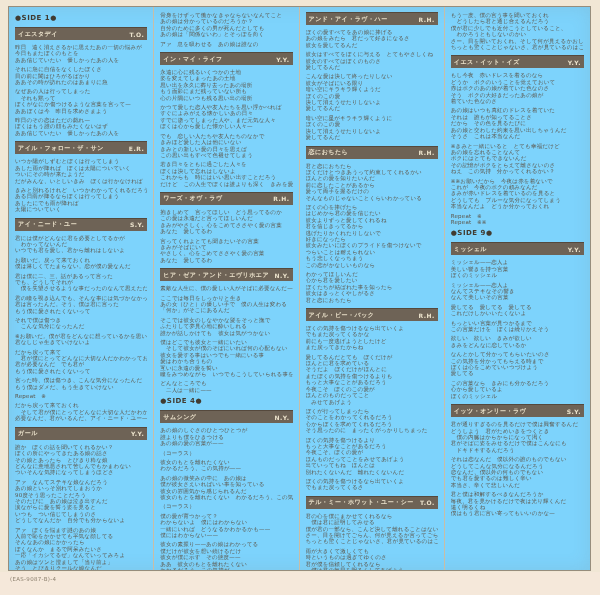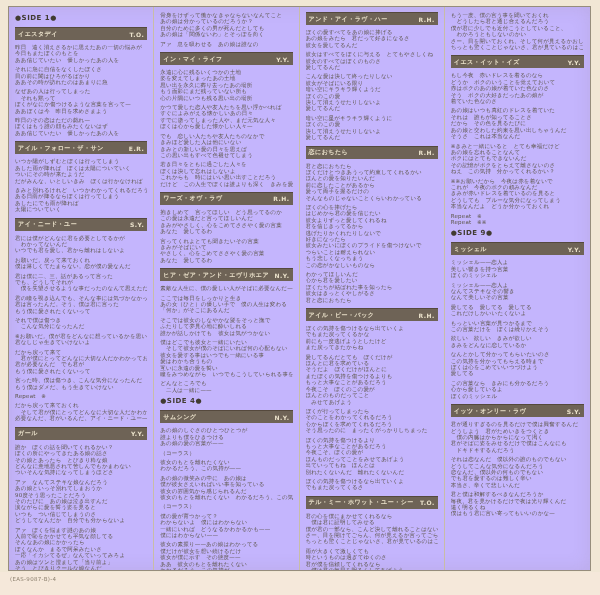--- a/index.html
+++ b/index.html
@@ -7,21 +7,21 @@
     width:600px;height:595px;position:relative;overflow:hidden;
     background:#f1e7d5;
     font-family:"DejaVu Sans","Liberation Sans",sans-serif;
   }
   body::before{ 
     content:"";position:absolute;left:0;top:572px;width:600px;height:23px;
     background:#f5e8da;z-index:0;
   }
   .sheet{
     position:absolute;left:8px;top:6px;width:583px;height:565px;
-    border:1px solid #968d7c;background:#c4b5fd;
+    border:1px solid #968d7c;background:#7dd3fc;
     display:flex;box-sizing:border-box;z-index:1;
     box-shadow:inset 0 0 18px rgba(120,100,70,.12);
   }
   .col{
     width:25%;box-sizing:border-box;padding:5px 6px 4px 6px;
     border-right:1px solid #c8bda6;overflow:hidden;
   }
   .col:last-child{border-right:none;}
   .side-marker{
     font-size:7px;font-weight:bold;color:#413b31;letter-spacing:.5px;

